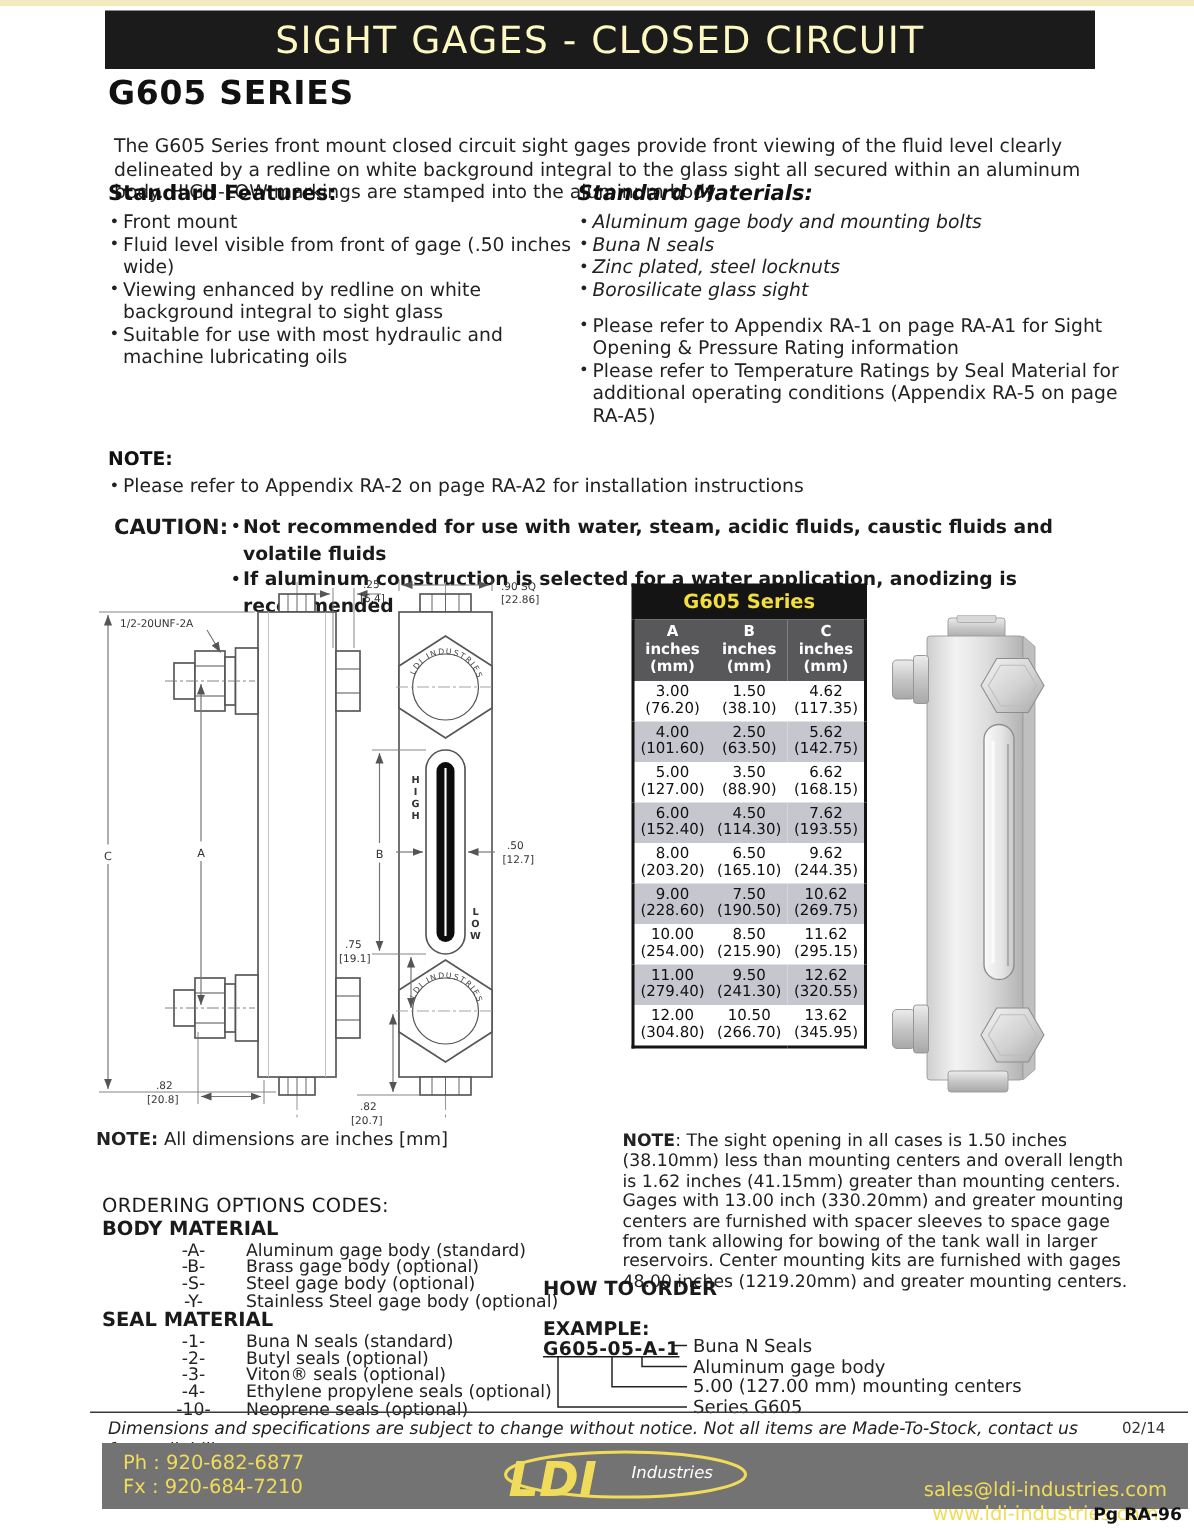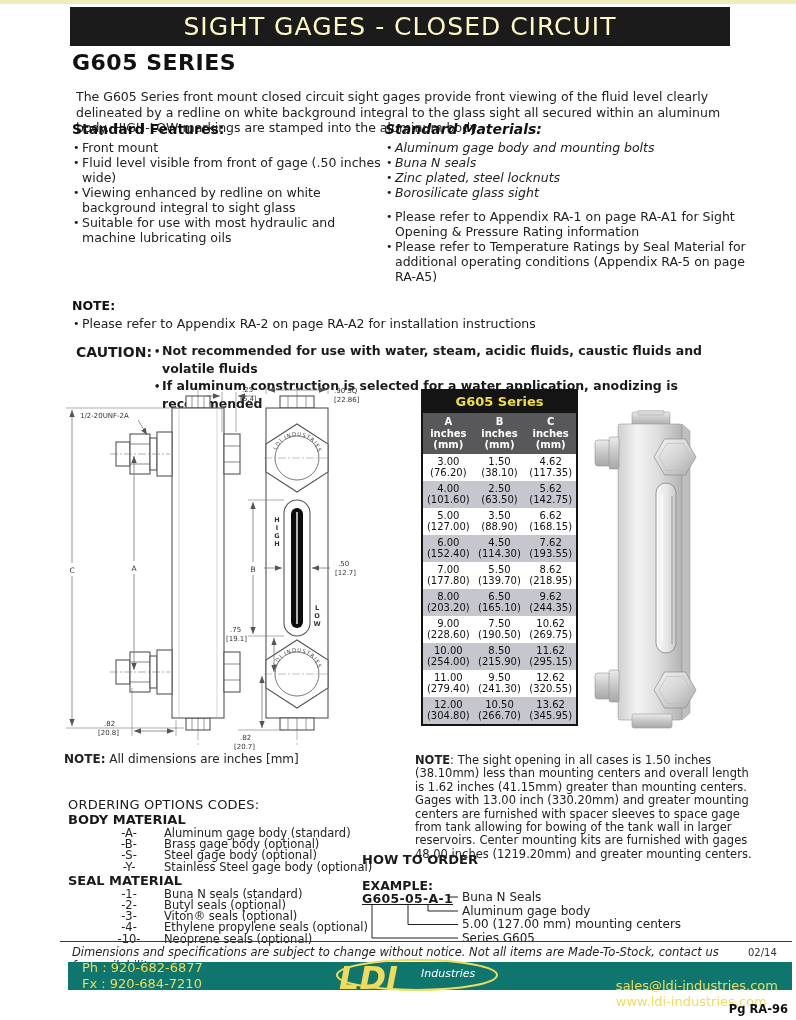--- a/index.html
+++ b/index.html
@@ -78,26 +78,26 @@
   .callout:nth-of-type(1) { top:0; }
   .callout:nth-of-type(2) { top:13.5px; }
   .callout:nth-of-type(3) { top:27px; }
   .callout:nth-of-type(4) { top:40.5px; }
 
   .divider { position:absolute; left:60px; top:941px; width:732px; border-top:1.5px solid #3a3a3a; }
   .disclaimer { position:absolute; left:72px; top:945px; width:660px; font-size:11.5px; font-style:italic; color:#222; }
   .revision { position:absolute; left:748px; top:947px; font-size:10px; color:#333; }
 
   .footer-bar {
-    position:absolute; left:68px; top:962px; width:724px; height:28px;
-    background:#0f766e; display:flex; align-items:center; justify-content:space-between;
+    position:absolute; left:68px; top:962px; width:724px; height:44px;
+    background:#737373; display:flex; align-items:center; justify-content:space-between;
     padding:0 14px;
   }
   .footer-contact { color:#f0dc5a; font-size:13px; line-height:16.5px; }
-  .footer-contact.right { text-align:left;margin-top:36px; }
+  .footer-contact.right { text-align:center;margin-top:36px; }
   .page-number { position:absolute; right:8px; top:1002px; font-size:11.5px; font-weight:bold; color:#111; }
 
   svg text { font-family:"DejaVu Sans","Liberation Sans",sans-serif; }
 </style>
 </head>
 <body>
 
 <div class="page">
   <div class="top-strip"></div>
 
@@ -382,34 +382,20 @@
           <td>
             <div>4.50</div>
             <div>(114.30)</div>
           </td>
           <td>
             <div>7.62</div>
             <div>(193.55)</div>
           </td>
         </tr>
 
-        <tr>
-          <td>
-            <div>7.00</div>
-            <div>(177.80)</div>
-          </td>
-          <td>
-            <div>5.50</div>
-            <div>(139.70)</div>
-          </td>
-          <td>
-            <div>8.62</div>
-            <div>(218.95)</div>
-          </td>
-        </tr>
 
         <tr>
           <td>
             <div>8.00</div>
             <div>(203.20)</div>
           </td>
           <td>
             <div>6.50</div>
             <div>(165.10)</div>
           </td>

